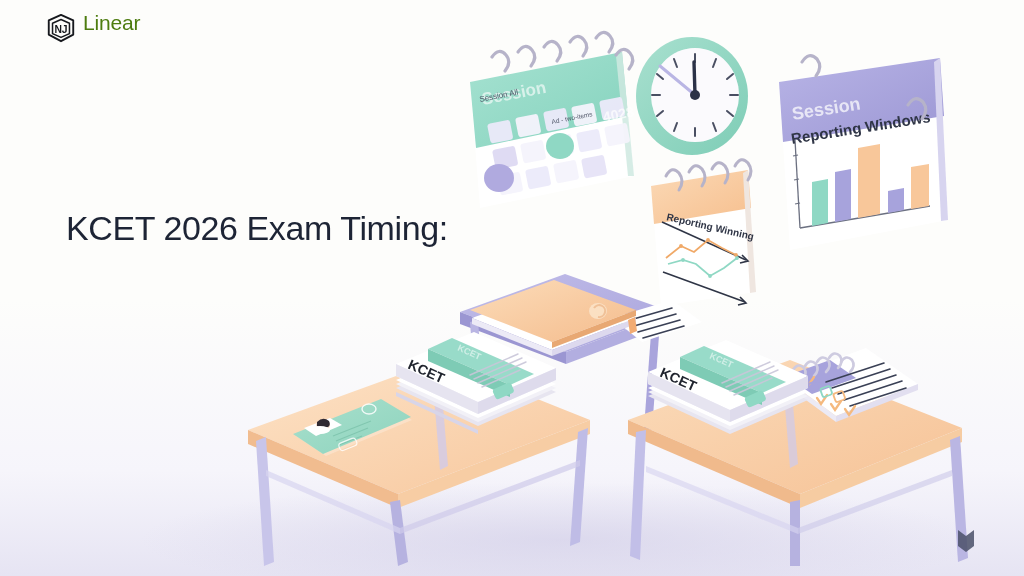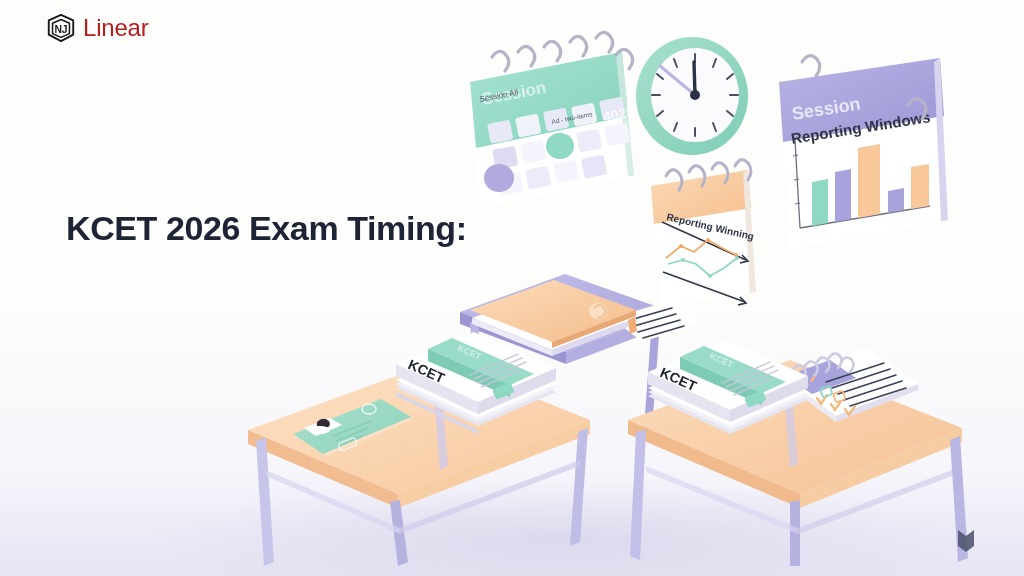--- a/index.html
+++ b/index.html
@@ -8,32 +8,32 @@
     font-family:"Liberation Sans", sans-serif;
     background:#fdfdfb;
     overflow:hidden;
     position:relative;
   }
   #stage { position:absolute; inset:0; width:1024px; height:576px; }
 
   
   .brand {
     position:absolute; left:45px; top:12px;
-    display:flex; align-items:center; gap:6px;
+    display:flex; gap:6px;
   }
   .brand-mark { width:32px; height:32px; display:block; }
   .brand-name {
-    font-size:24px; font-weight:400; color:#b91c1c;
+    font-size:21px; font-weight:400; color:#4d7c0f;
     letter-spacing:-0.2px; line-height:1;
   }
 
   
   .headline {
     position:absolute; left:66px; top:206px; width:460px;
-    font-size:34px; font-weight:700; color:#1d2435;
+    font-size:34px; font-weight:400; color:#1d2435;
     line-height:1.32; letter-spacing:-0.4px;
   }
   .headline .l2 { display:block; }
 
   
   .art { position:absolute; left:0; top:0; width:1024px; height:576px; }
 </style>
 </head>
 <body style="background: rgb(253, 253, 251);">
 

